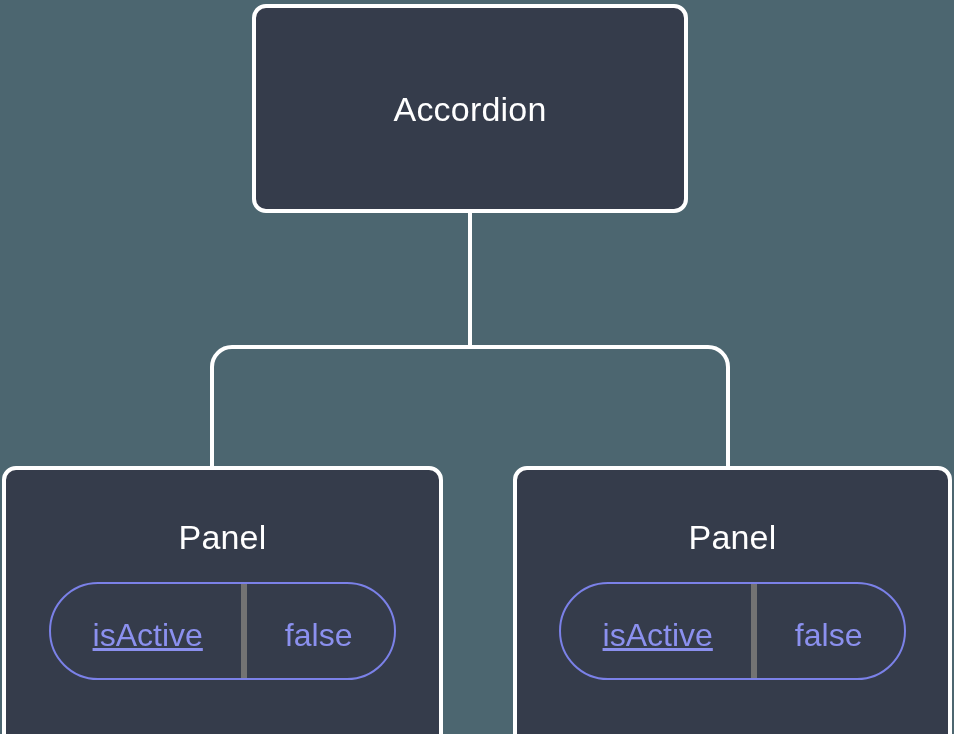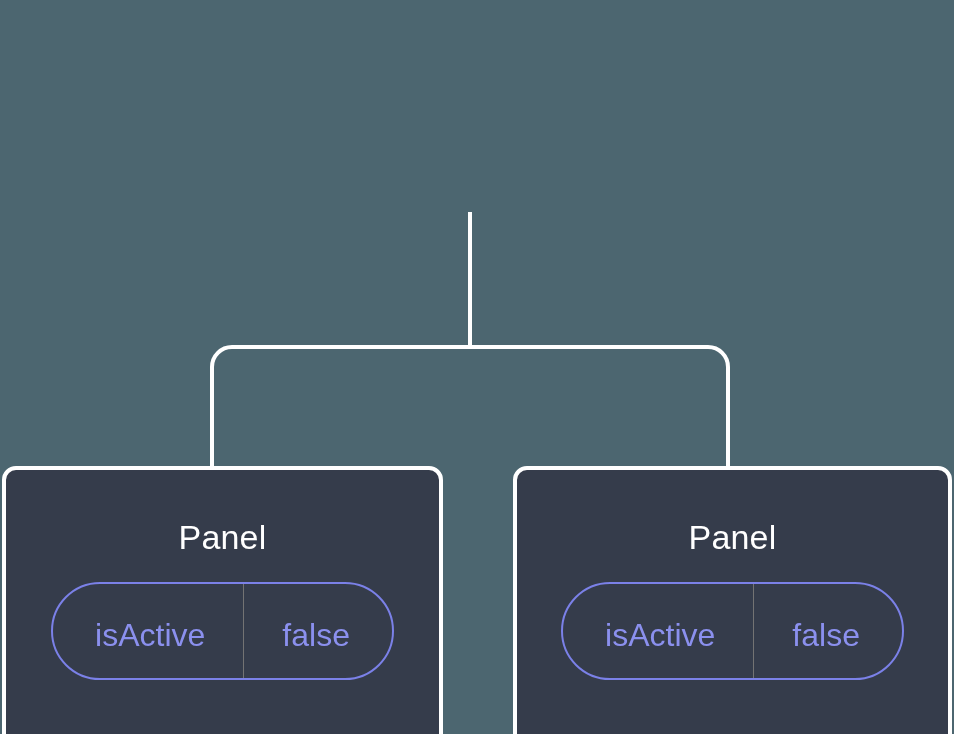--- a/index.html
+++ b/index.html
@@ -104,40 +104,44 @@
     justify-content: center;
     color: #8b90ee;
     font-size: 32px;
     line-height: 1;
     white-space: nowrap;
     box-sizing: border-box;
   }
 
   .badge-key {
     padding: 8px 38px 0 42px;
+    text-decoration: underline;
   }
 
   .badge-val {
     padding: 8px 42px 0 38px;
-    border-left: 1px solid #737373;
+    border-left: 6px solid #737373;
   }
 </style>
 </head>
 <body>
 
 <div id="tree-canvas">
 
   <svg class="edges" viewBox="0 0 954 734" width="954" height="734" aria-hidden="true">
 
     <path d="M 470 212 L 470 347" fill="none" stroke="#ffffff" stroke-width="4" stroke-linecap="butt"></path>
 
     <path d="M 470 347 L 232 347 A 20 20 0 0 0 212 367 L 212 470" fill="none" stroke="#ffffff" stroke-width="4" stroke-linecap="butt" stroke-linejoin="round"></path>
     <path d="M 470 347 L 708 347 A 20 20 0 0 1 728 367 L 728 470" fill="none" stroke="#ffffff" stroke-width="4" stroke-linecap="butt" stroke-linejoin="round"></path>
   </svg>
 
+  <div class="node node-root">
+    <span class="node-title">Accordion</span>
+  </div>
 
   <div class="node node-leaf node-leaf-left">
     <span class="node-title">Panel</span>
     <div class="badge-row">
       <div class="badge">
         <span class="badge-key">isActive</span>
         <span class="badge-val">false</span>
       </div>
     </div>
   </div>

